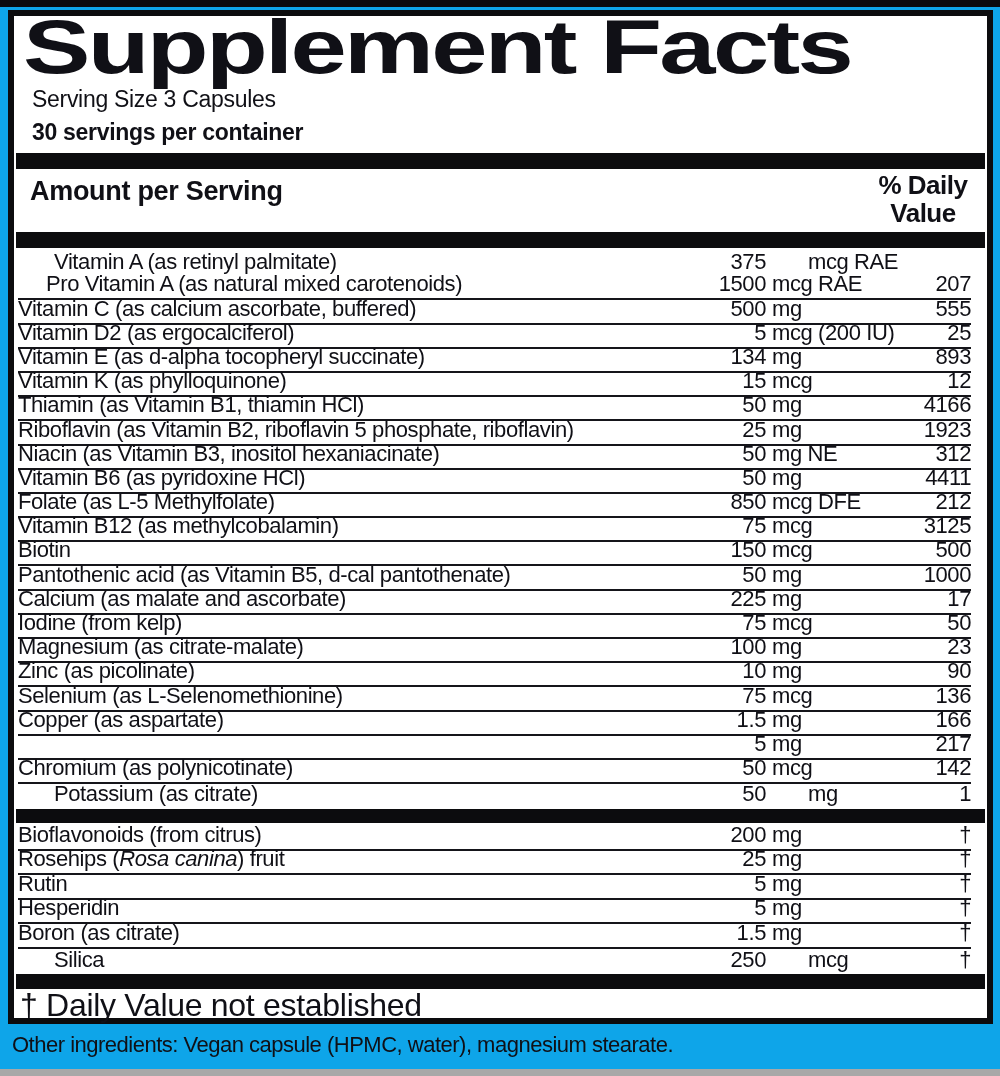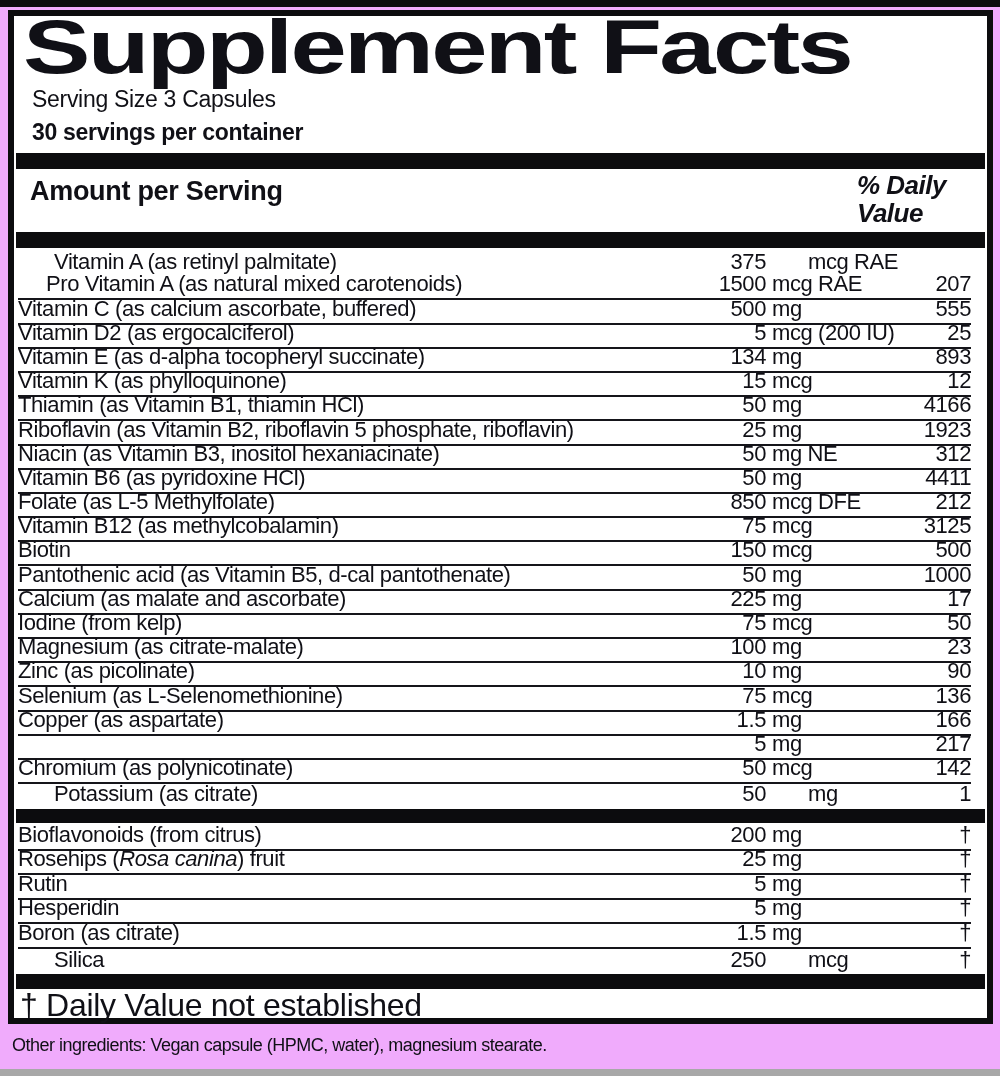--- a/index.html
+++ b/index.html
@@ -3,21 +3,21 @@
 <meta charset="utf-8">
 <style>
   html, body {
     margin: 0; padding: 0;
     width: 1000px; height: 1076px;
     background: #ffffff;
     font-family: "Liberation Sans", sans-serif;
     color: #101016;
     overflow: hidden;
   }
-  .page { position: relative; width: 1000px; height: 1076px; background:#f0abfc; }
+  .page { position: relative; width: 1000px; height: 1076px; background:#0ea5e9; }
 
   .crop-strip-top {
     position: absolute; left: 0; top: 0; width: 1000px; height: 7px;
     background: #0b0b0d;
   }
   .crop-strip-bottom {
     position: absolute; left: 0; top: 1069px; width: 1000px; height: 7px;
     background: #a8a8a8;
   }
 
@@ -50,22 +50,22 @@
   .bar3 { top: 793px; height: 14px; }
   .bar4 { top: 958px; height: 15px; }
 
   .amount-head {
     position: absolute; left: 16px; top: 160px;
     font-size: 27px; font-weight: bold; letter-spacing: -0.3px;
     white-space: nowrap;
   }
   .dv-head {
     position: absolute; right: -2px; top: 155px; width: 132px;
-    font-weight: bold;
-    font-size: 26px; line-height: 28px; letter-spacing: -0.5px; font-style: italic;
+    text-align: center; font-weight: bold;
+    font-size: 26px; line-height: 28px; letter-spacing: -0.5px;
   }
 
   .section { position: absolute; left: 4px; right: 16px; }
   .sec1 { top: 236px; }
   .sec2 { top: 810px; }
 
   .row {
     position: relative; box-sizing: border-box;
     border-bottom: 2px solid #15151a;
     font-size: 22px; letter-spacing: -0.4px;
@@ -81,21 +81,21 @@
   .dv   { position: absolute; right: 0; bottom: 1px; white-space: nowrap; }
 
   .footnote {
     position: absolute; left: 6px; top: 976px;
     font-size: 32px; line-height: 26px; letter-spacing: -0.3px;
     white-space: nowrap;
   }
 
   .other-ingredients {
     position: absolute; left: 12px; top: 1030px;
-    font-size: 18px; line-height: 30px; letter-spacing: -0.5px;
+    font-size: 22px; line-height: 30px; letter-spacing: -0.5px;
     white-space: nowrap;
   }
 </style>
 </head>
 <body>
 
 <div class="page">
 
   <div class="crop-strip-top"></div>
 

